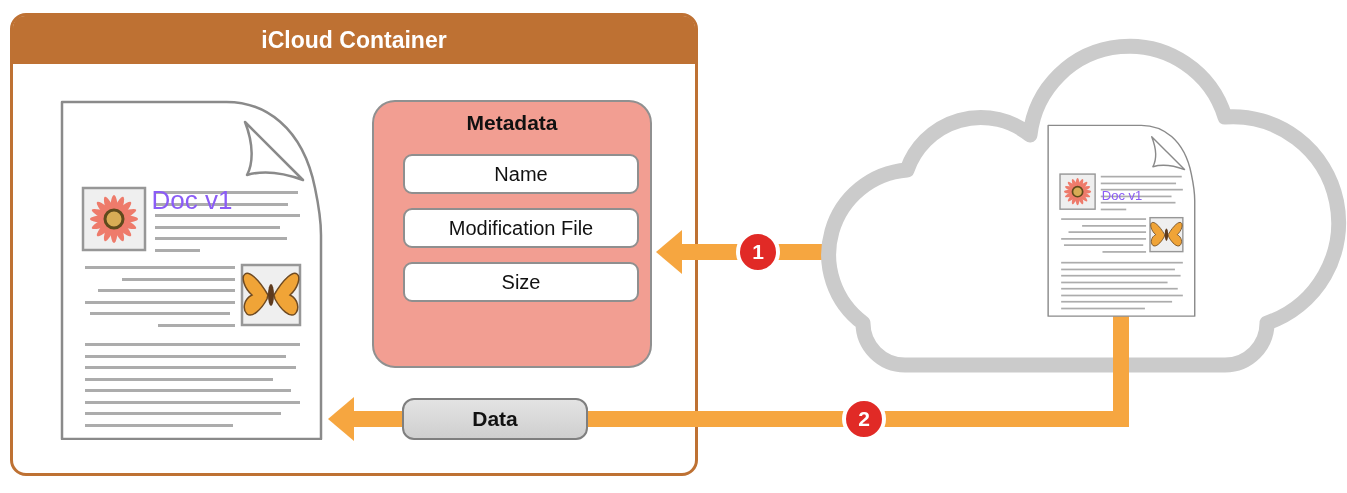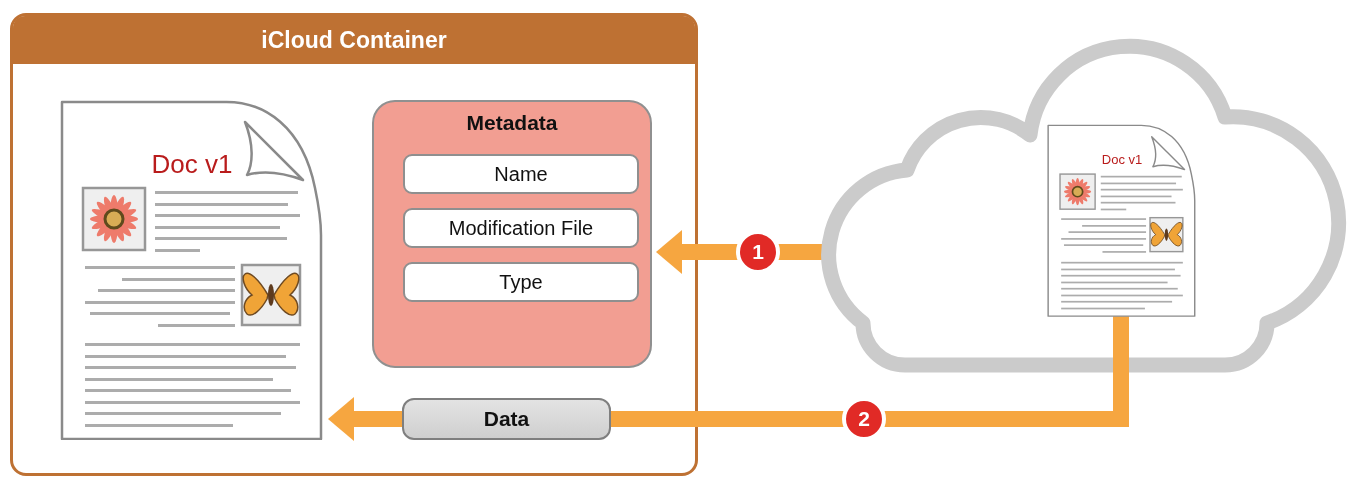--- a/index.html
+++ b/index.html
@@ -19,26 +19,26 @@
   .metadata-title{margin-top:9px;text-align:center;font-weight:bold;font-size:21px;color:#111;}
   .metadata-field{position:absolute;left:29px;width:236px;height:40px;box-sizing:border-box;
     background:#fff;border:2px solid #8F8F8F;border-radius:9px;
     display:flex;align-items:center;justify-content:center;font-size:20px;color:#111;}
   .metadata-field.f0{top:52px}.metadata-field.f1{top:106px}.metadata-field.f2{top:160px}.metadata-field.f3{top:214px}
 
   
   .scene{position:absolute;left:0;top:0;width:1347px;height:493px;z-index:3;pointer-events:none;}
 
   
-  .doc-title{position:absolute;text-align:center;color:#b91c1c;z-index:6;}
+  .doc-title{position:absolute;text-align:center;color:#8b5cf6;z-index:6;margin-top:36px;}
   .doc-title.local{left:62px;top:149px;width:260px;font-size:26px;}
   .doc-title.cloud{left:1047px;top:152px;width:150px;font-size:13px;}
 
   
-  .data-label{position:absolute;left:402px;top:398px;width:209px;height:42px;box-sizing:border-box;
+  .data-label{position:absolute;left:402px;top:398px;width:186px;height:42px;box-sizing:border-box;
     background:linear-gradient(#E3E3E3,#CFCFCF);border:2px solid #7F7F7F;border-radius:12px;
     display:flex;align-items:center;justify-content:center;font-weight:bold;font-size:21px;color:#111;z-index:6;}
 
   
   .step-badge{position:absolute;width:36px;height:36px;background:var(--badge-red,#E12A26);
     border:4px solid #fff;border-radius:50%;color:#fff;font-weight:bold;font-size:21px;
     display:flex;align-items:center;justify-content:center;z-index:7;}
   .step-badge.b1{left:736px;top:230px;}
   .step-badge.b2{left:842px;top:397px;}
 </style>
@@ -55,21 +55,21 @@
 
   <div class="metadata-panel">
     <div class="metadata-title">Metadata</div>
     <div class="metadata-field f0">
       <span>Name</span>
     </div>
     <div class="metadata-field f1">
       <span>Modification File</span>
     </div>
     <div class="metadata-field f2">
-      <span>Type</span>
+      <span>Size</span>
     </div>
   </div>
 
   <svg class="scene" viewBox="0 0 1347 493" xmlns="http://www.w3.org/2000/svg">
     <defs>
       <symbol id="doc-art" viewBox="0 0 265 340">
 
         <path d="M 2,339 L 2,2 L 162,2 C 205,0 243,28 255,88 C 259,107 261,122 261,135 L 261,339 Z" fill="#fff" stroke="#8A8A8A" stroke-width="2.5" stroke-linejoin="round"></path>
         <path d="M 185,22 C 194,45 193,64 187,75 C 204,70 224,73 243,80 L 185,22 Z" fill="#fff" stroke="#8A8A8A" stroke-width="2.5" stroke-linejoin="round"></path>
 

